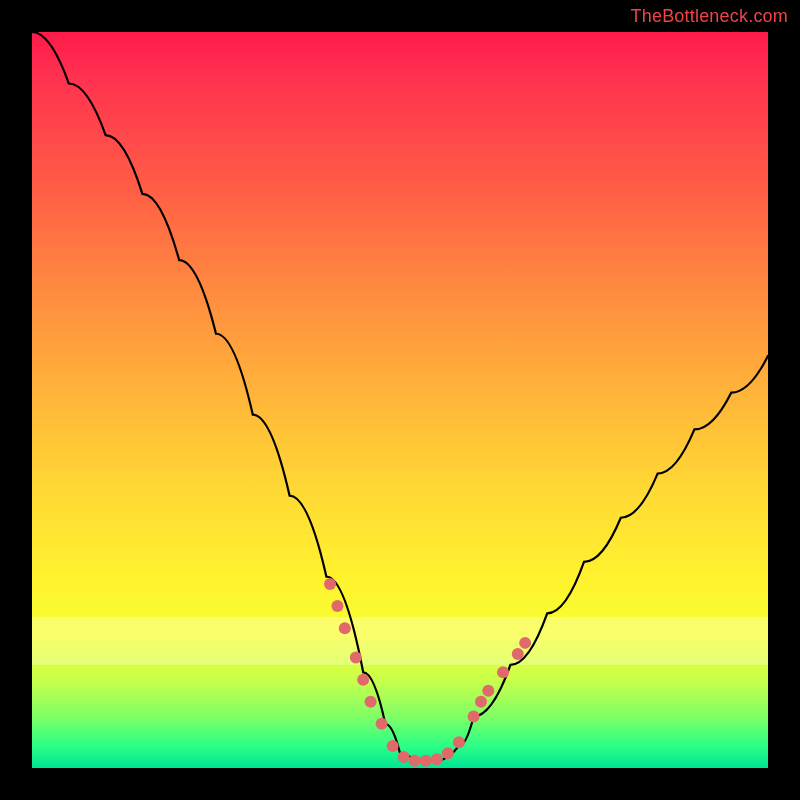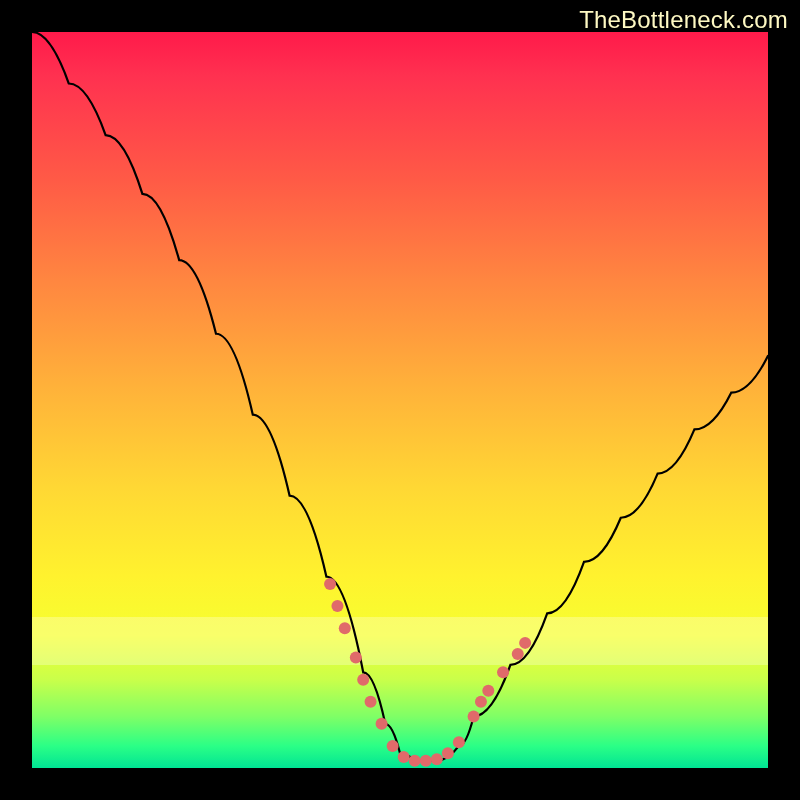--- a/index.html
+++ b/index.html
@@ -67,22 +67,22 @@
     stroke-linecap: round;
   }
   .dot {
     fill: #e06a6a;
     stroke: none;
   }
   .watermark {
     position: absolute;
     top: 6px;
     right: 12px;
-    color: #fef9c3;
-    font-size: 24px;
+    color: #ef4444;
+    font-size: 18px;
     font-weight: 500;
     letter-spacing: 0.2px;
     user-select: none;
     text-align: right;
   }
 </style>
 </head>
 <body>
 
 <div class="frame">

